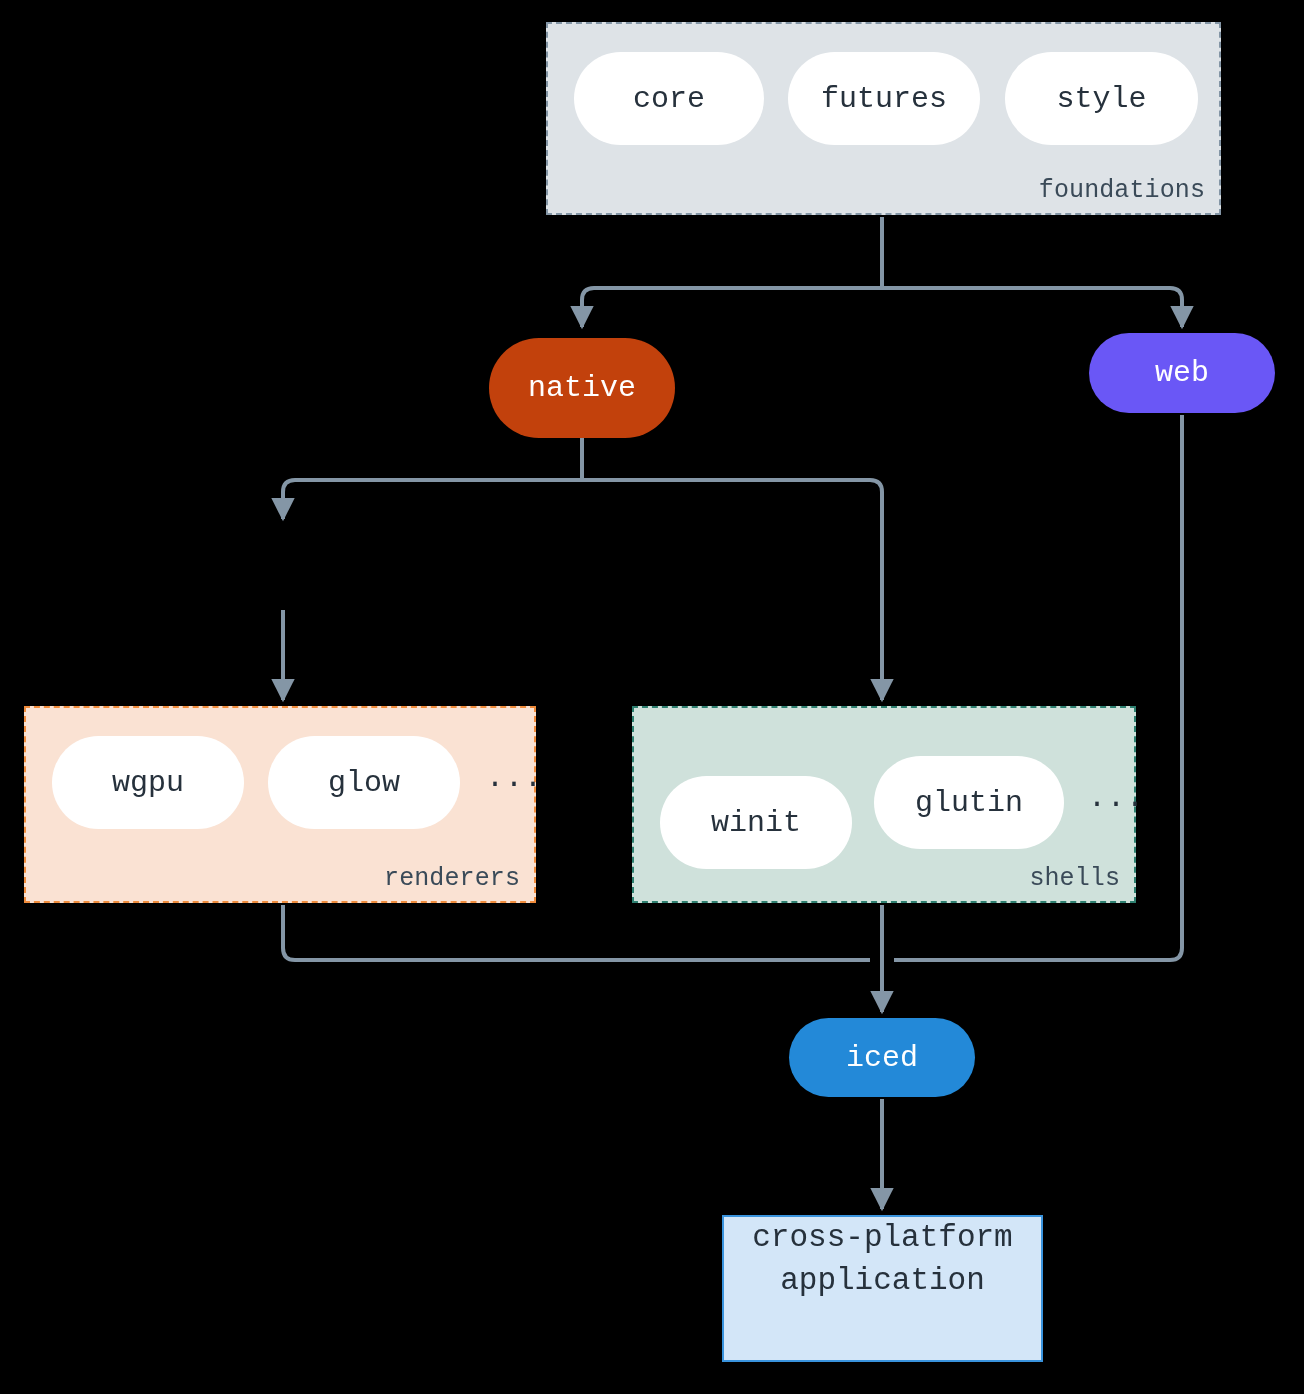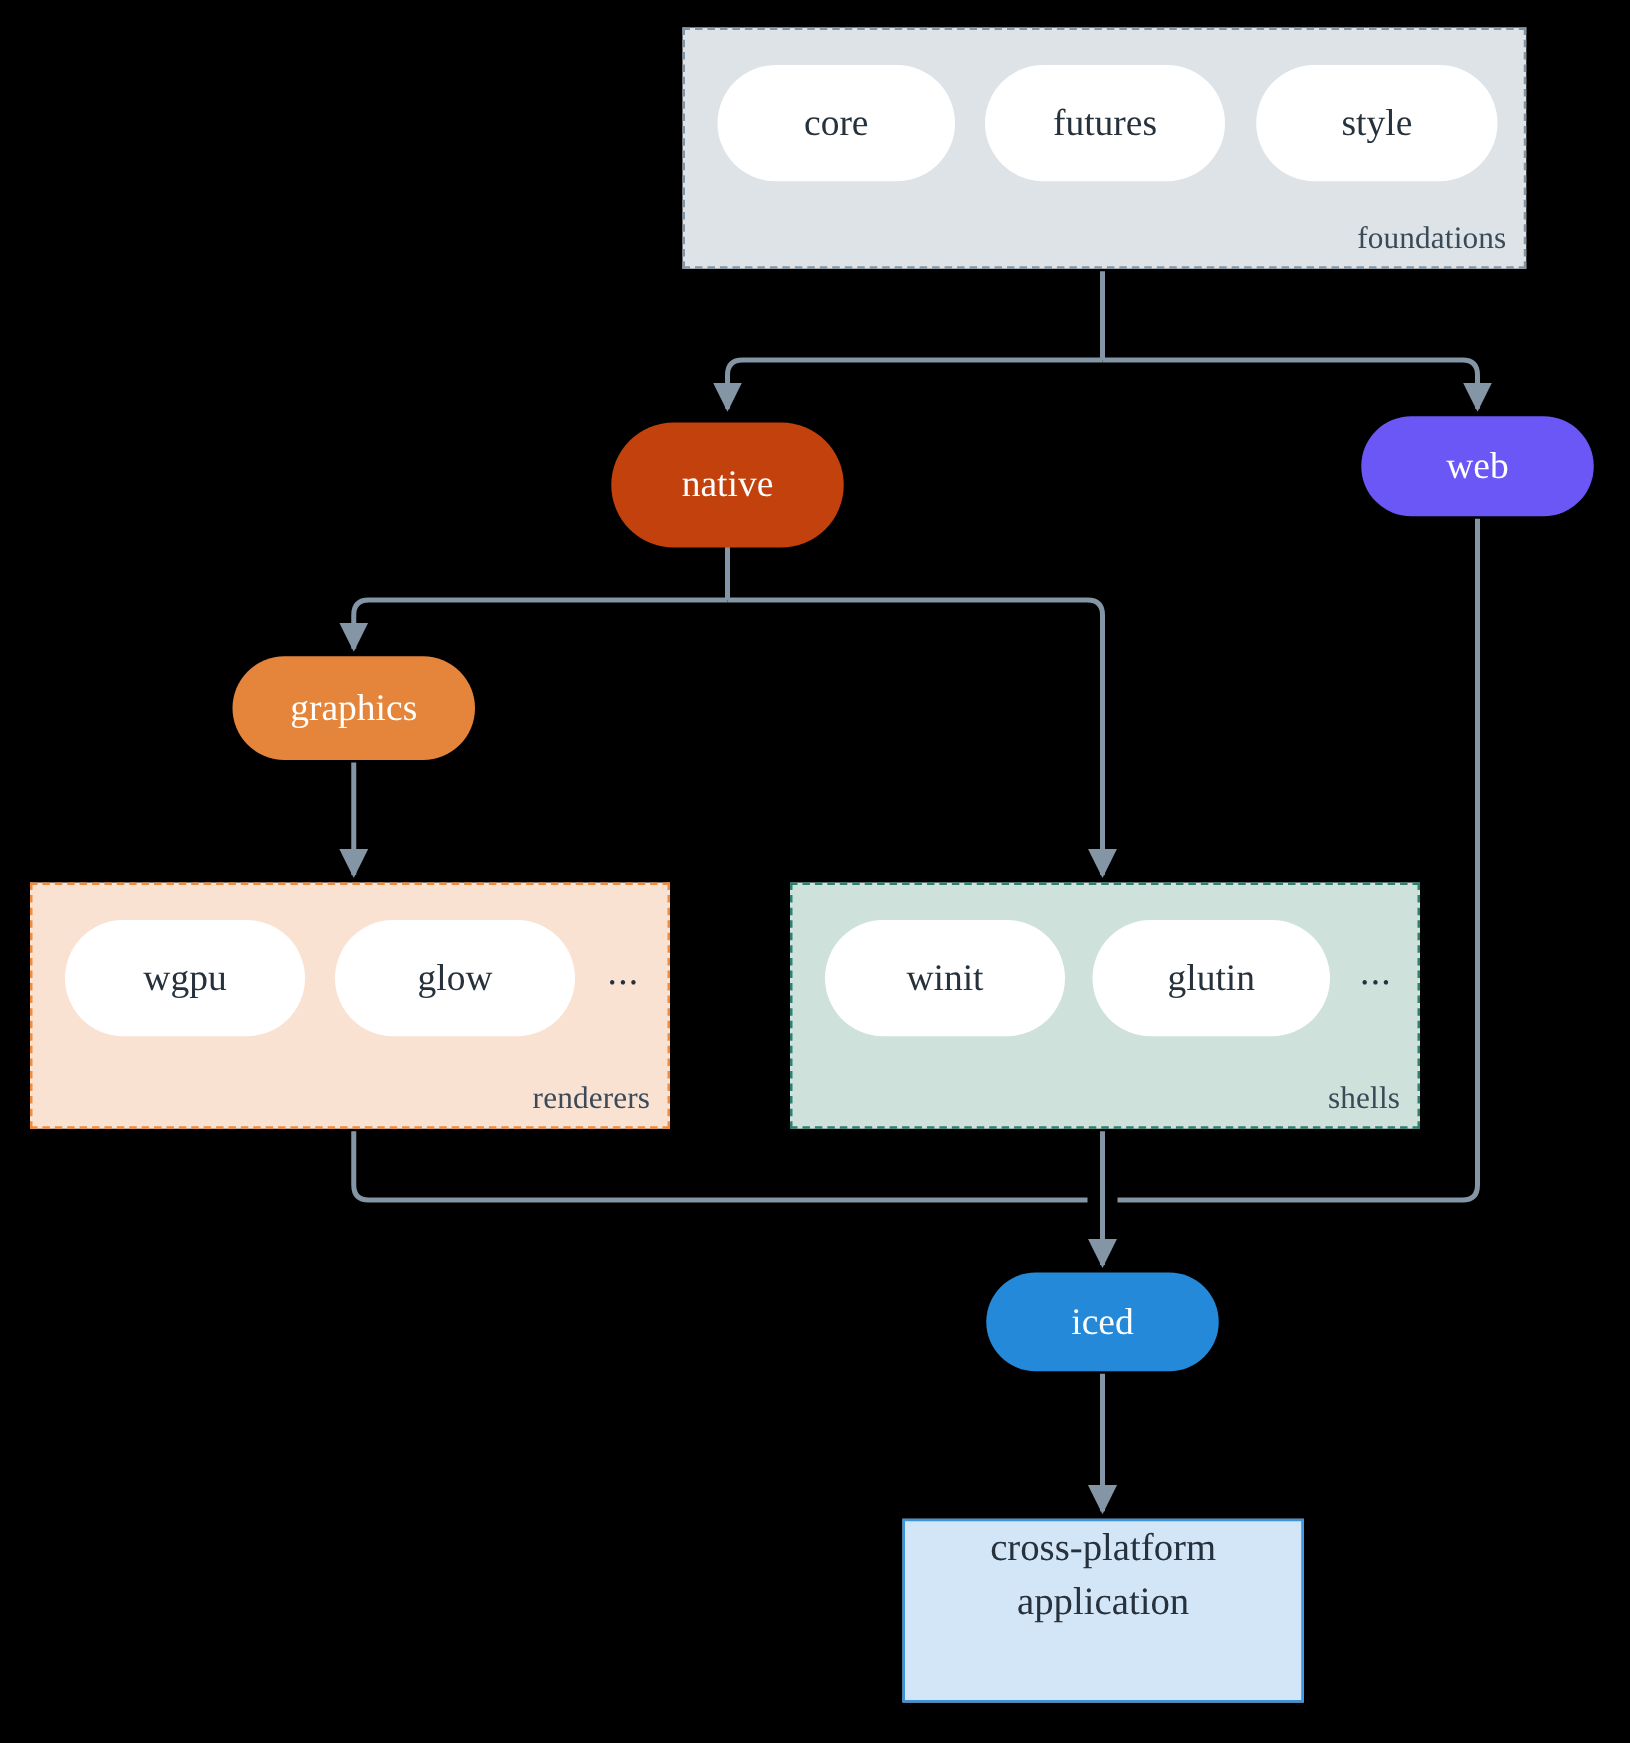--- a/index.html
+++ b/index.html
@@ -5,21 +5,21 @@
   html, body {
     margin: 0;
     padding: 0;
     background: #000000;
   }
   #stage {
     position: relative;
     width: 1304px;
     height: 1394px;
     background: #000000;
-    font-family: Liberation Serif, serif;
+    font-family: Liberation Mono, monospace;
     overflow: hidden;
   }
   #edges {
     position: absolute;
     left: 0;
     top: 0;
     width: 1304px;
     height: 1394px;
   }
 
@@ -178,42 +178,39 @@
       <div class="wpill" style="width:192px; margin-left:24px;justify-content:center;">
         <span>glow</span>
       </div>
       <span class="ellipsis" style="margin-left:26px;">...</span>
     </div>
     <div class="group-label">renderers</div>
   </div>
 
   <div class="group" id="grp-shells">
     <div class="pill-row" style="left:26px; top:28px;">
-      <div class="wpill" style="width:192px;">
+      <div class="wpill" style="width:192px;margin-top:40px;">
         <span>winit</span>
       </div>
       <div class="wpill" style="width:190px; margin-left:22px;">
         <span>glutin</span>
       </div>
       <span class="ellipsis" style="margin-left:24px;">...</span>
     </div>
     <div class="group-label">shells</div>
   </div>
 
   <div class="node" id="node-native">
     <span>native</span>
   </div>
 
   <div class="node" id="node-web">
     <span>web</span>
   </div>
 
-  <div class="node" id="node-graphics">
-    <span>graphics</span>
-  </div>
 
   <div class="node" id="node-iced">
     <span>iced</span>
   </div>
 
   <div id="node-app">
     <span>cross-platform</span>
     <span>application</span>
   </div>
 

